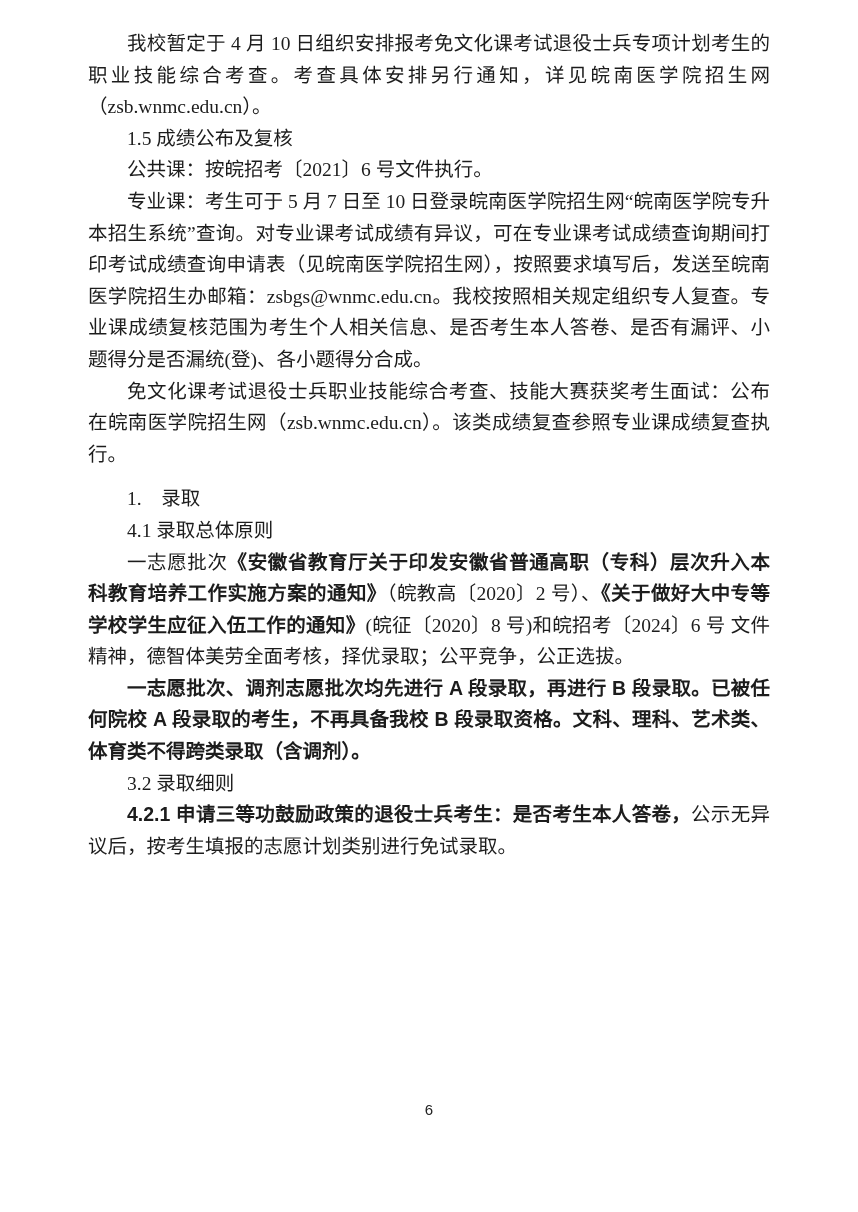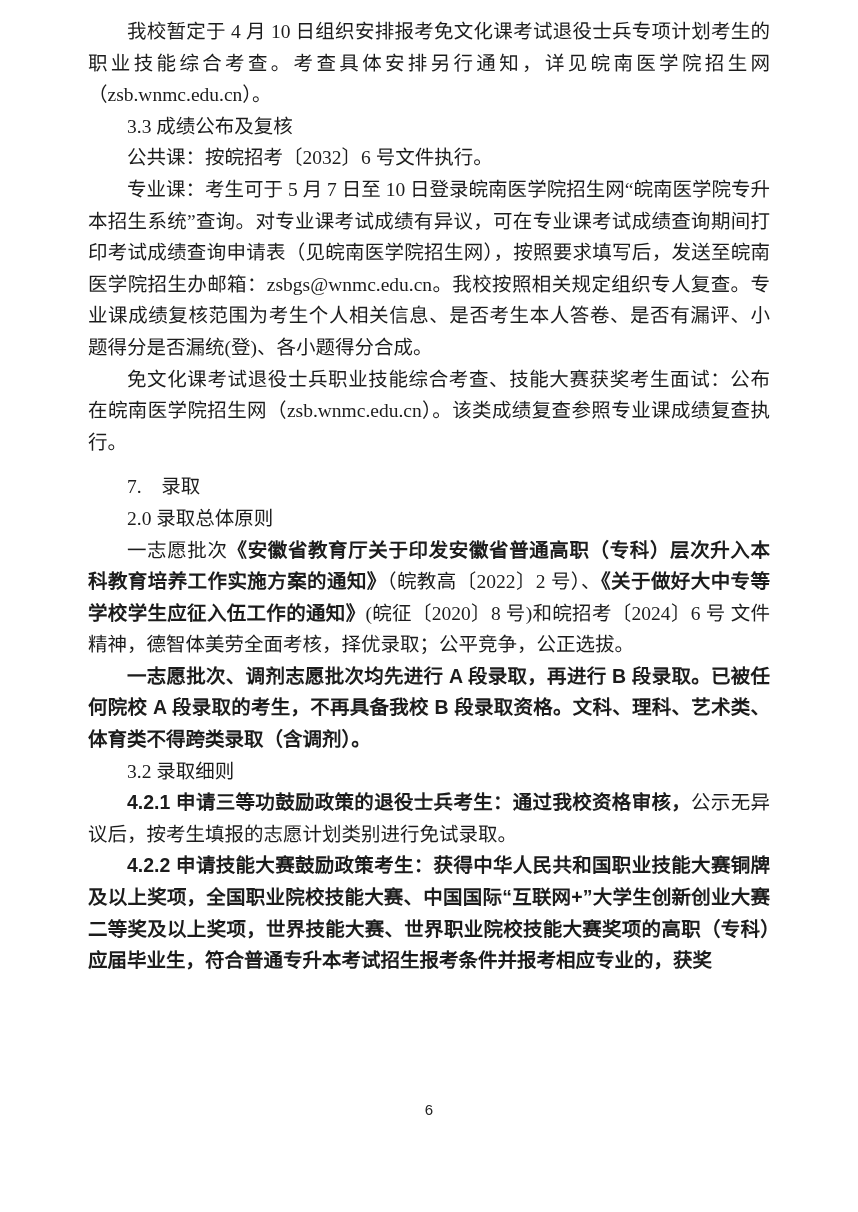--- a/index.html
+++ b/index.html
@@ -11,21 +11,21 @@
     width: 858px;
     height: 1212px;
     position: relative;
     overflow: hidden;
     font-family: "Liberation Serif", "DejaVu Serif", serif;
     color: #1c1c1c;
   }
   .doc-page {
     position: absolute;
     left: 88px;
-    top: 16px;
+    top: 28px;
     width: 682px;
   }
   .para {
     margin: 0;
     font-size: 19.5px;
     line-height: 31.6px;
     text-align: justify;
     text-justify: inter-ideograph;
     text-indent: 2em;
     word-wrap: break-word;
@@ -46,27 +46,26 @@
     font-size: 15px;
     color: #222222;
     font-family: "Liberation Sans", "DejaVu Sans", sans-serif;
   }
 </style>
 </head>
 <body>
 
 <div class="doc-page">
     <p class="para"><span>我校暂定于 4 月 10 日组织安排报考免文化课考试退役士兵专项计划考生的职业技能综合考查。考查具体安排另行通知，详见皖南医学院招生网（zsb.wnmc.edu.cn）。</span></p>
-    <p class="para"><span>3.3 成绩公布及复核</span></p>
-    <p class="para"><span>公共课：按皖招考〔2032〕6 号文件执行。</span></p>
+    <p class="para"><span>1.5 成绩公布及复核</span></p>
+    <p class="para"><span>公共课：按皖招考〔2021〕6 号文件执行。</span></p>
     <p class="para"><span>专业课：考生可于 5 月 7 日至 10 日登录皖南医学院招生网“皖南医学院专升本招生系统”查询。对专业课考试成绩有异议，可在专业课考试成绩查询期间打印考试成绩查询申请表（见皖南医学院招生网），按照要求填写后，发送至皖南医学院招生办邮箱：zsbgs@wnmc.edu.cn。我校按照相关规定组织专人复查。专业课成绩复核范围为考生个人相关信息、是否考生本人答卷、是否有漏评、小题得分是否漏统(登)、各小题得分合成。</span></p>
     <p class="para"><span>免文化课考试退役士兵职业技能综合考查、技能大赛获奖考生面试：公布在皖南医学院招生网（zsb.wnmc.edu.cn）。该类成绩复查参照专业课成绩复查执行。</span></p>
     <div class="spacer"></div>
-    <p class="para"><span>7.　录取</span></p>
-    <p class="para"><span>2.0 录取总体原则</span></p>
-    <p class="para"><span>一志愿批次</span><span class="bold">《安徽省教育厅关于印发安徽省普通高职（专科）层次升入本科教育培养工作实施方案的通知》</span><span>（皖教高〔2022〕2 号）、</span><span class="bold">《关于做好大中专等学校学生应征入伍工作的通知》</span><span>(皖征〔2020〕8 号)和皖招考〔2024〕6 号 文件精神，德智体美劳全面考核，择优录取；公平竞争，公正选拔。</span></p>
+    <p class="para"><span>1.　录取</span></p>
+    <p class="para"><span>4.1 录取总体原则</span></p>
+    <p class="para"><span>一志愿批次</span><span class="bold">《安徽省教育厅关于印发安徽省普通高职（专科）层次升入本科教育培养工作实施方案的通知》</span><span>（皖教高〔2020〕2 号）、</span><span class="bold">《关于做好大中专等学校学生应征入伍工作的通知》</span><span>(皖征〔2020〕8 号)和皖招考〔2024〕6 号 文件精神，德智体美劳全面考核，择优录取；公平竞争，公正选拔。</span></p>
     <p class="para"><span class="bold">一志愿批次、调剂志愿批次均先进行 A 段录取，再进行 B 段录取。已被任何院校 A 段录取的考生，不再具备我校 B 段录取资格。文科、理科、艺术类、体育类不得跨类录取（含调剂）。</span></p>
     <p class="para"><span>3.2 录取细则</span></p>
-    <p class="para"><span class="bold">4.2.1 申请三等功鼓励政策的退役士兵考生：通过我校资格审核，</span><span>公示无异议后，按考生填报的志愿计划类别进行免试录取。</span></p>
-    <p class="para"><span class="bold">4.2.2 申请技能大赛鼓励政策考生：获得中华人民共和国职业技能大赛铜牌及以上奖项，全国职业院校技能大赛、中国国际“互联网+”大学生创新创业大赛二等奖及以上奖项，世界技能大赛、世界职业院校技能大赛奖项的高职（专科）应届毕业生，符合普通专升本考试招生报考条件并报考相应专业的，获奖</span></p>
+    <p class="para"><span class="bold">4.2.1 申请三等功鼓励政策的退役士兵考生：是否考生本人答卷，</span><span>公示无异议后，按考生填报的志愿计划类别进行免试录取。</span></p>
   </div>
 
 <div class="page-number">6</div>
 
 </body></html>

